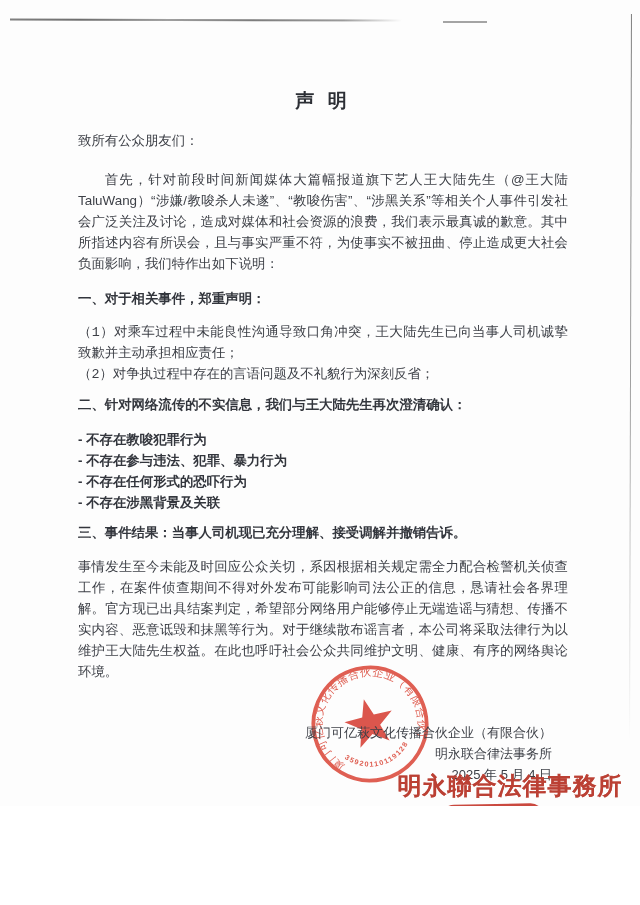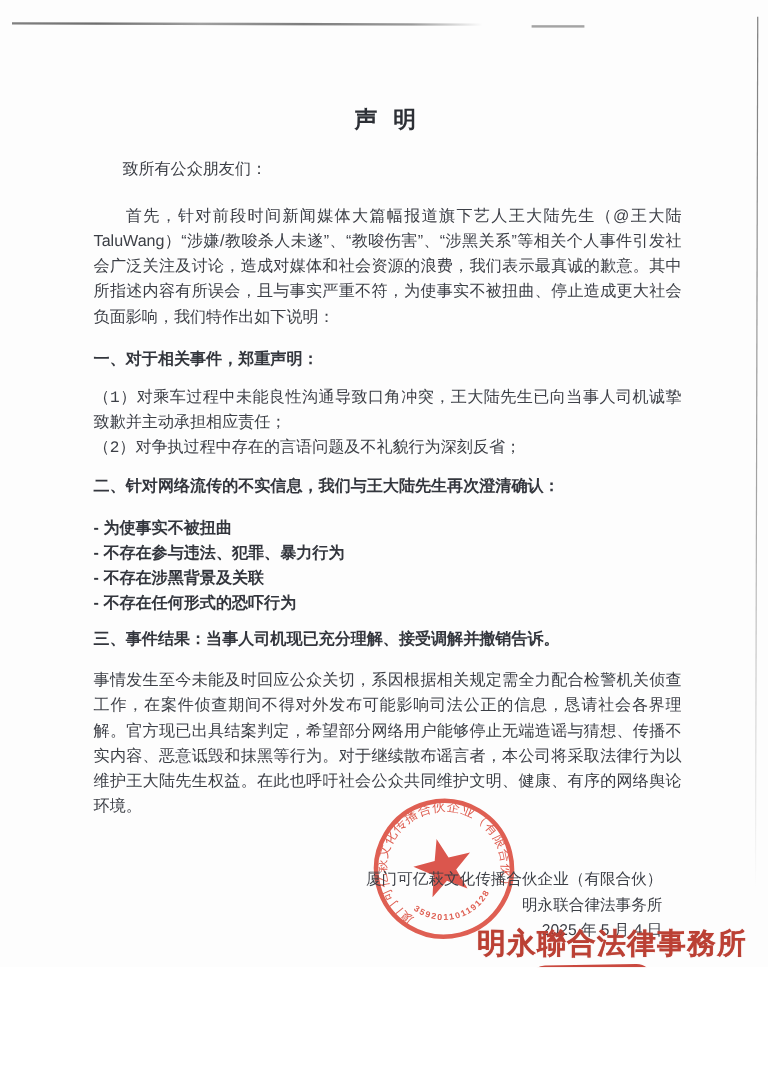--- a/index.html
+++ b/index.html
@@ -28,21 +28,21 @@
   }
   
   .content{
     position:absolute;left:78px;top:0;width:490px;
     font-size:13.4px;line-height:21px;text-align:justify;
   }
   .doc-title{
     margin-top:90px;text-align:center;
     font-size:19px;font-weight:bold;letter-spacing:4px;color:#2c2f35;
   }
-  .salutation{margin-top:19px;margin-left:24px;}
+  .salutation{margin-top:19px;}
   .para-intro{margin-top:18px;text-indent:2em;}
   .sec-heading{margin-top:14px;font-weight:bold;color:#33363d;}
   .sec-item{margin:0;font-family:Liberation Mono, monospace;}
   .sec-item-bold{margin:0;font-weight:bold;color:#33363d;}
   .sec2{margin-top:9px;}
   .sec3-heading{margin-top:9px;font-weight:bold;color:#33363d;}
   .para-closing{margin-top:8px;}
   
   .sig-block{
     position:absolute;top:722px;right:88px;z-index:3;
@@ -86,24 +86,24 @@
   <div class="content">
     <div class="doc-title">声 明</div>
     <p class="salutation">致所有公众朋友们：</p>
     <p class="para-intro">首先，针对前段时间新闻媒体大篇幅报道旗下艺人王大陆先生（@王大陆 TaluWang）“涉嫌/教唆杀人未遂”、“教唆伤害”、“涉黑关系”等相关个人事件引发社会广泛关注及讨论，造成对媒体和社会资源的浪费，我们表示最真诚的歉意。其中所指述内容有所误会，且与事实严重不符，为使事实不被扭曲、停止造成更大社会负面影响，我们特作出如下说明：</p>
 
     <p class="sec-heading">一、对于相关事件，郑重声明：</p>
     <p class="sec-item">（1）对乘车过程中未能良性沟通导致口角冲突，王大陆先生已向当事人司机诚挚致歉并主动承担相应责任；</p>
     <p class="sec-item">（2）对争执过程中存在的言语问题及不礼貌行为深刻反省；</p>
 
     <p class="sec-heading sec2">二、针对网络流传的不实信息，我们与王大陆先生再次澄清确认：</p>
-    <p class="sec-item-bold">- 为使事实不被扭曲</p>
+    <p class="sec-item-bold">- 不存在教唆犯罪行为</p>
     <p class="sec-item-bold">- 不存在参与违法、犯罪、暴力行为</p>
+    <p class="sec-item-bold">- 不存在任何形式的恐吓行为</p>
     <p class="sec-item-bold">- 不存在涉黑背景及关联</p>
-    <p class="sec-item-bold">- 不存在任何形式的恐吓行为</p>
 
     <p class="sec3-heading">三、事件结果：当事人司机现已充分理解、接受调解并撤销告诉。</p>
     <p class="para-closing">事情发生至今未能及时回应公众关切，系因根据相关规定需全力配合检警机关侦查工作，在案件侦查期间不得对外发布可能影响司法公正的信息，恳请社会各界理解。官方现已出具结案判定，希望部分网络用户能够停止无端造谣与猜想、传播不实内容、恶意诋毁和抹黑等行为。对于继续散布谣言者，本公司将采取法律行为以维护王大陆先生权益。在此也呼吁社会公众共同维护文明、健康、有序的网络舆论环境。</p>
   </div>
 
   <svg class="round-stamp" width="128" height="128" viewBox="-60 -60 120 120" aria-hidden="true">
     <circle cx="0" cy="0" r="53" fill="none" stroke="#dc4f41" stroke-width="3.6"></circle>
     <path d="M0,-24 L5.6,-7.7 L22.8,-7.4 L9.1,2.9 L14.1,19.4 L0,9.6 L-14.1,19.4 L-9.1,2.9 L-22.8,-7.4 L-5.6,-7.7 Z" fill="#d8453a"></path>
     <path id="arcTop" d="M -32 32 A 45.25 45.25 0 1 1 32 32" fill="none"></path>
     <path id="arcBottom" d="M -31 25.3 A 40 40 0 0 0 31 25.3" fill="none"></path>

